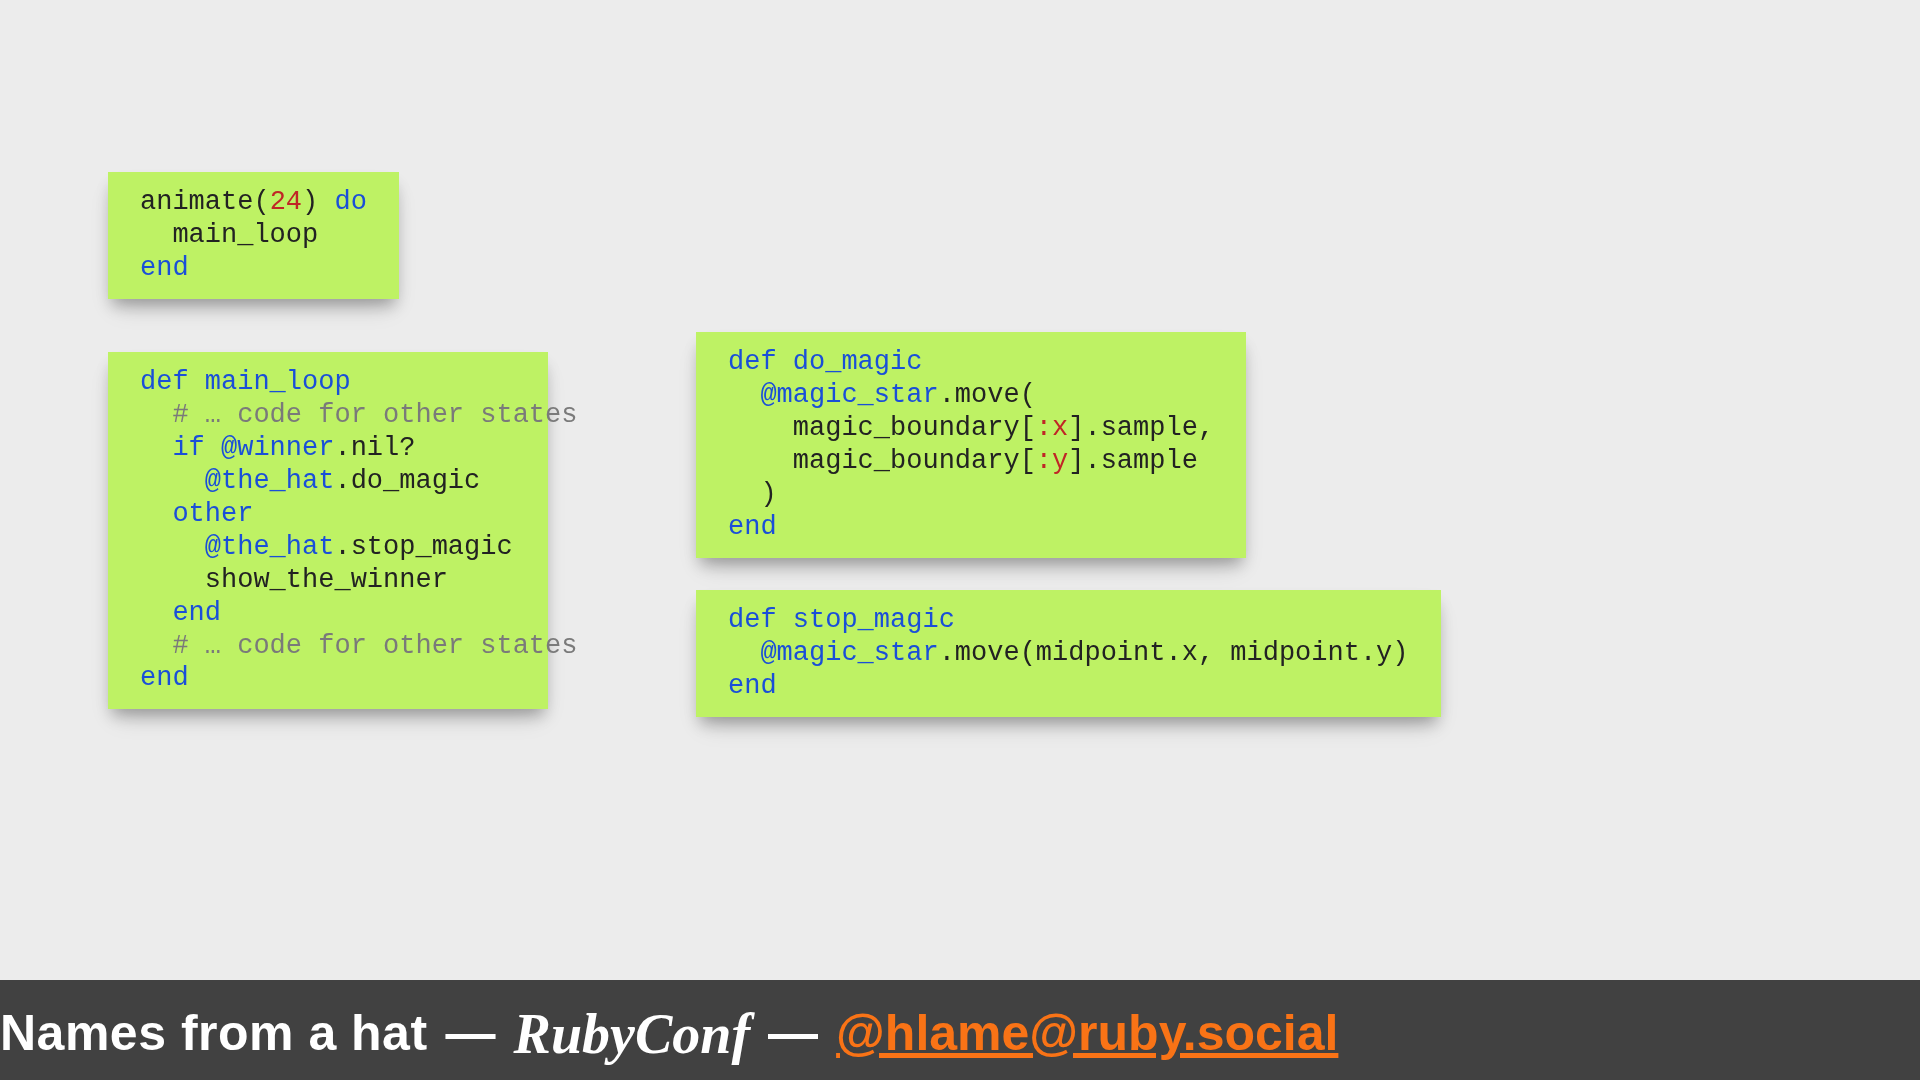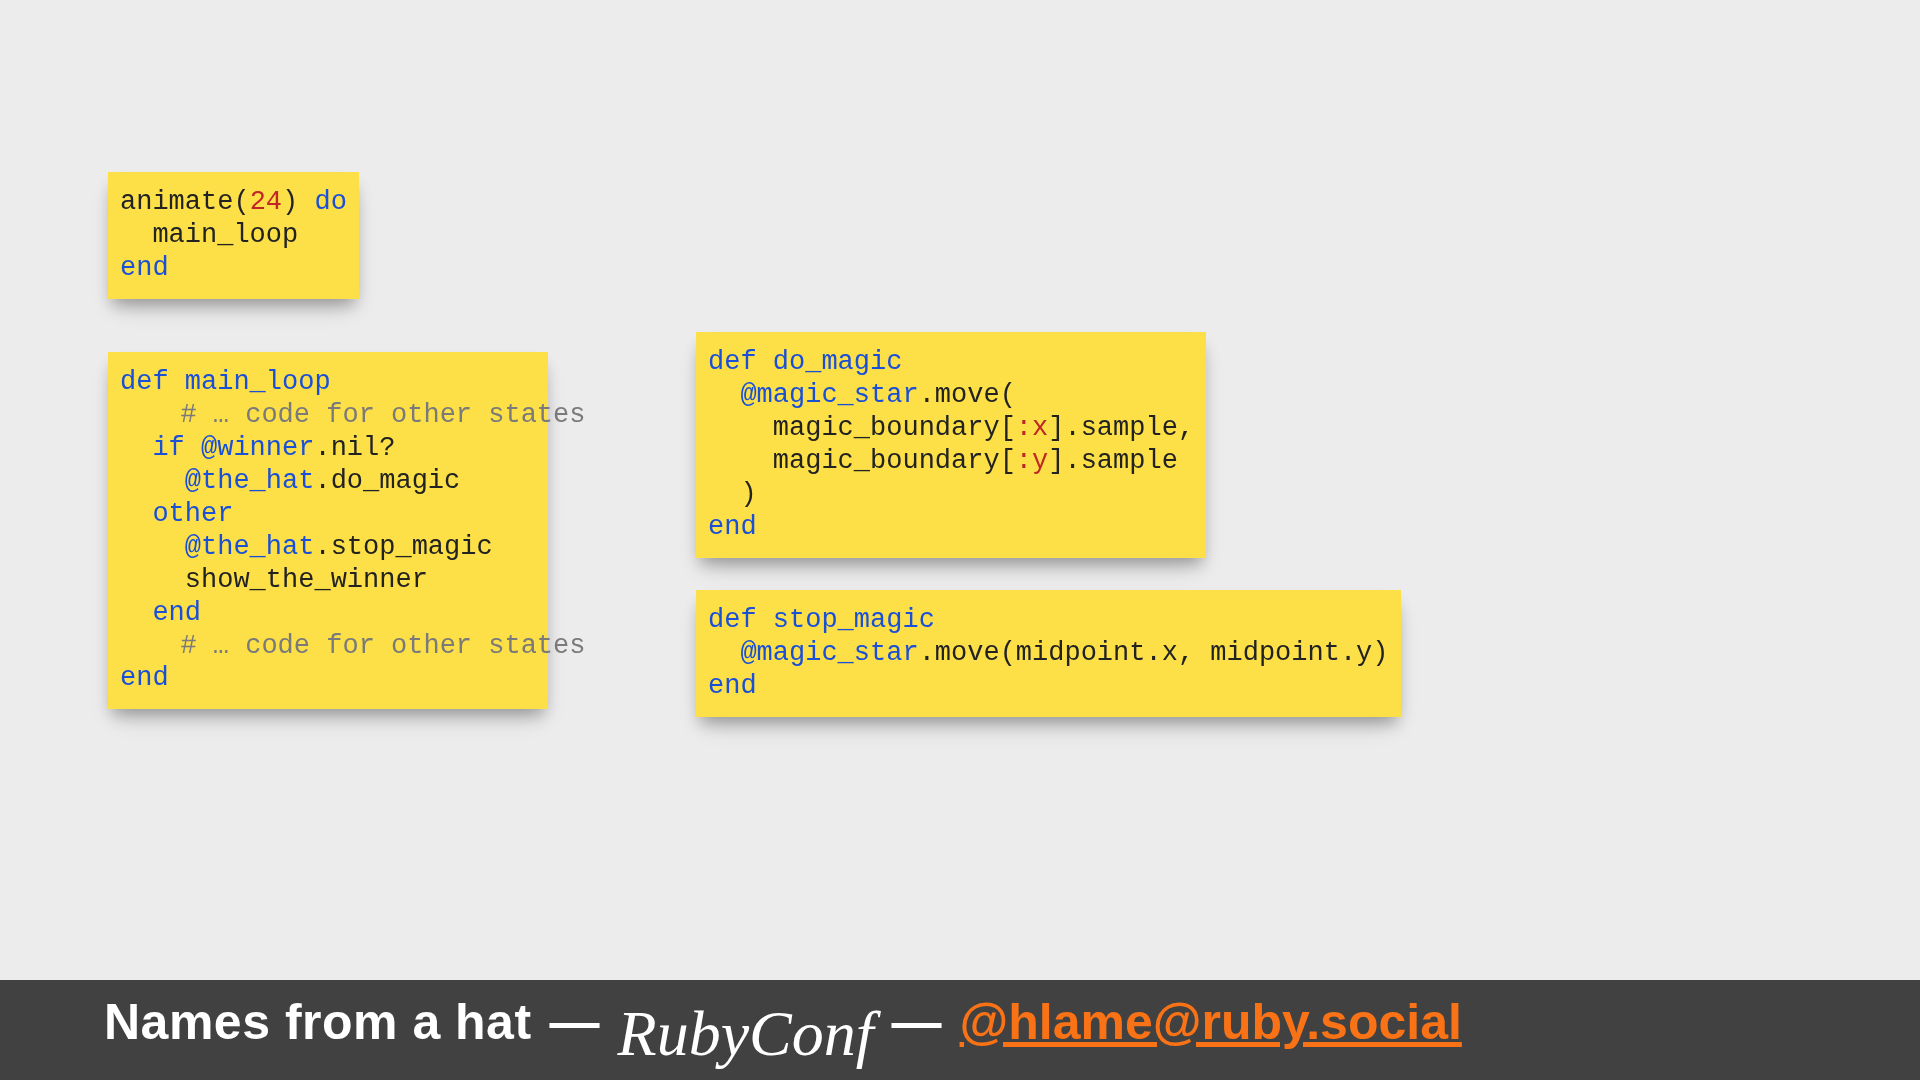--- a/index.html
+++ b/index.html
@@ -10,74 +10,73 @@
   font-family: 'Menlo', 'Consolas', 'Courier New', monospace;
   overflow: hidden;
 }
 .stage {
   position: relative;
   width: 1920px;
   height: 1080px;
 }
 .card {
   position: absolute;
-  background: #fde047;
-  padding: 14px 12px;
+  background: #bef264;
+  padding: 14px 32px;
   box-shadow: 0 10px 14px -4px rgba(0,0,0,0.25), 0 14px 24px -8px rgba(0,0,0,0.18);
 }
 pre {
   margin: 0;
   font-family: 'Menlo', 'Consolas', 'Courier New', monospace;
   font-size: 27px;
   line-height: 1.22;
   color: #222;
   white-space: pre;
 }
 .kw   { color: #1a4fd8; }
 .mname{ color: #1a4fd8; }
 .num  { color: #c02626; }
 .ivar { color: #1a4fd8; }
 .sym  { color: #c02626; }
-.cmt  { color: #7a7a7a; margin-left: 28px; }
+.cmt  { color: #7a7a7a; }
 
 
 .footer {
   position: absolute;
   left: 0; right: 0; bottom: 0;
   height: 100px;
   background: #414141;
   display: flex;
   align-items: center;
 }
 .footer-inner {
   display: flex;
-  align-items: flex-start;
-  padding-left: 104px;
+  align-items: flex-end;
   gap: 18px;
 }
 .talk {
   font-family: 'Arial Narrow', 'Helvetica Neue', Arial, sans-serif;
   font-stretch: condensed;
   color: #ffffff;
   font-size: 50px;
   font-weight: 700;
   letter-spacing: 0.5px;
 }
 .sep {
   color: #ffffff;
   font-size: 50px;
   font-weight: 700;
   font-family: 'Arial Narrow', Arial, sans-serif;
 }
 .conf {
   font-family: 'Brush Script MT', 'Segoe Script', cursive;
   color: #ffffff;
-  font-size: 64px;
+  font-size: 56px;
   font-style: italic;
-  font-weight: 400;
+  font-weight: 700;
   transform: translateY(4px);
 }
 .handle {
   font-family: 'Arial Narrow', 'Helvetica Neue', Arial, sans-serif;
   font-stretch: condensed;
   color: #f97316;
   font-size: 50px;
   font-weight: 700;
   text-decoration: underline;
 }

